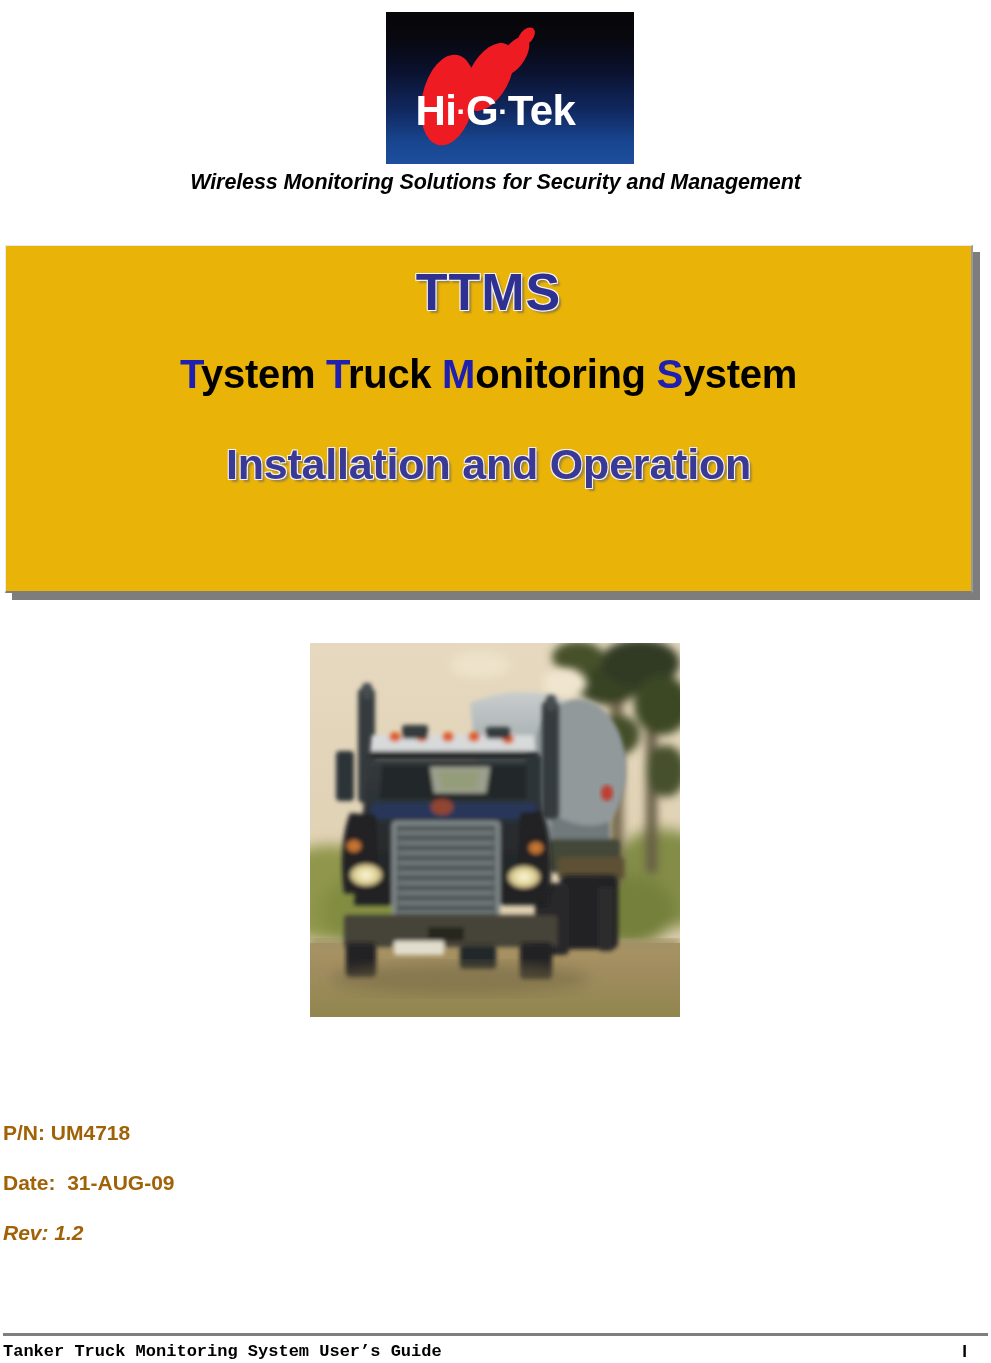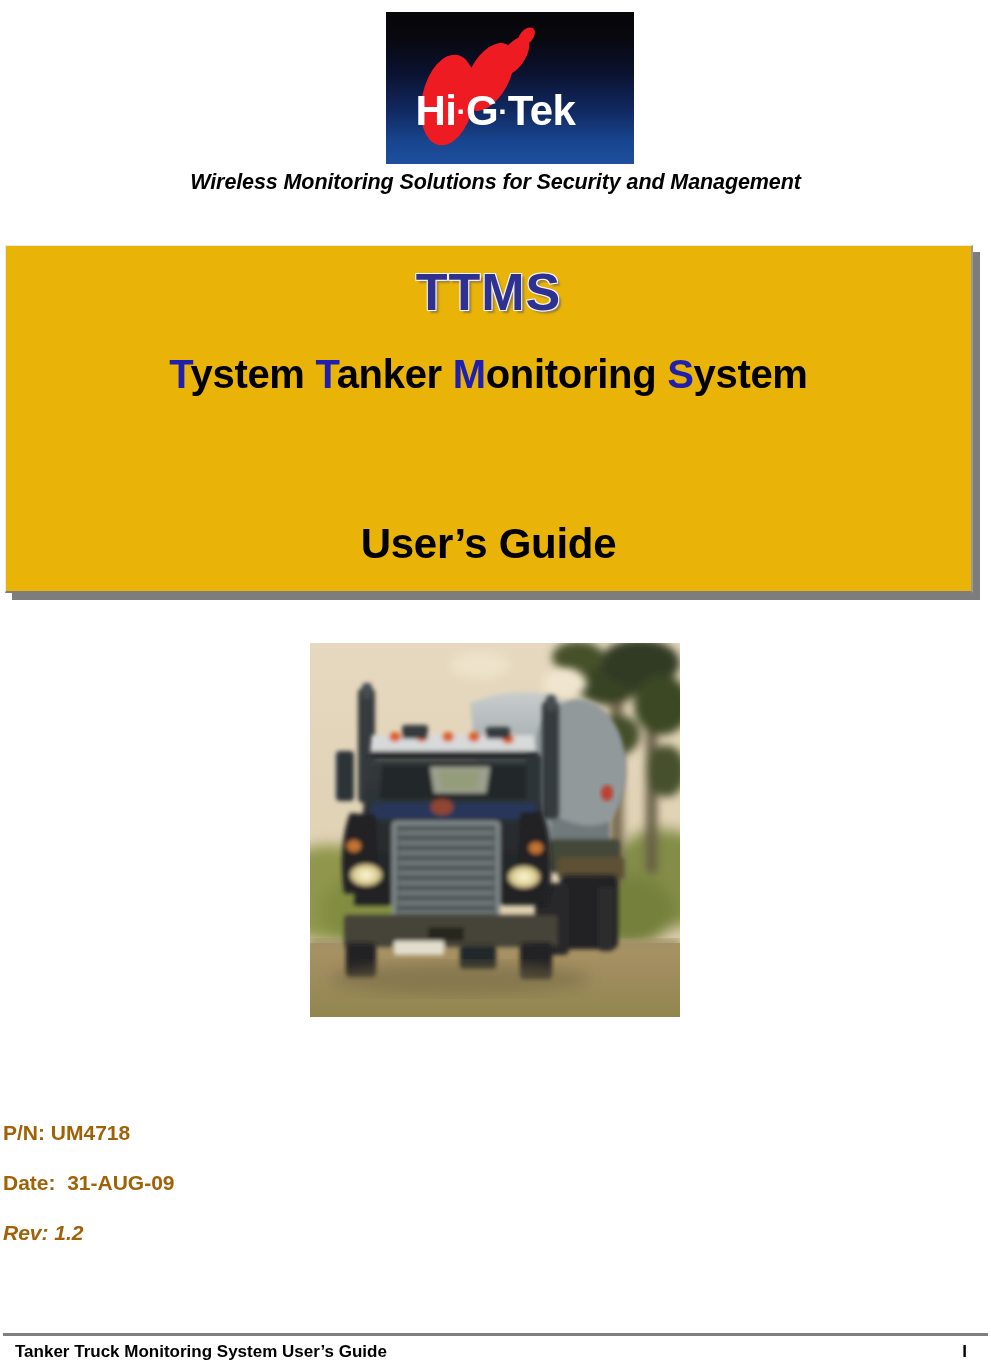--- a/index.html
+++ b/index.html
@@ -215,25 +215,24 @@
     left: 3px;
     top: 1333px;
     width: 985px;
     height: 3px;
     background: #7f7f7f;
   }
   #footer-left {
     position: absolute;
     left: 3px;
     top: 1342px;
-    font-family: Liberation Sans, sans-serif;
+    font-family: Liberation Mono, monospace;
     font-weight: bold;
     font-size: 17px;
     color: #000000;
-    margin-left: 12px;
   }
   #footer-page {
     position: absolute;
     right: 24px;
     top: 1342px;
     font-family: "Liberation Sans", sans-serif;
     font-weight: bold;
     font-size: 17px;
     color: #000000;
   }
@@ -250,24 +249,24 @@
     <div class="logo-word"><span>Hi</span><span class="dot">·</span><span>G</span><span class="dot">·</span><span>Tek</span></div>
   </div>
 </div>
 
 <div id="tagline">Wireless Monitoring Solutions for Security and Management</div>
 
 <div id="title-box">
   <div class="title-inner">
     <div class="t-ttms">TTMS</div>
 
-    <div class="t-sub"><span class="cap">T</span><span>ystem </span><span class="cap">T</span><span>anker </span><span class="cap">M</span><span>onitoring </span><span class="cap">S</span><span>ystem</span></div>
-
-
-    <div class="t-ug">User’s Guide</div>
+    <div class="t-sub"><span class="cap">T</span><span>ystem </span><span class="cap">T</span><span>ruck </span><span class="cap">M</span><span>onitoring </span><span class="cap">S</span><span>ystem</span></div>
+
+    <div class="t-instop">Installation and Operation</div>
+
   </div>
 </div>
 
 <div id="truck-photo">
   <svg width="370" height="374" viewBox="0 0 370 374" xmlns="http://www.w3.org/2000/svg">
     <defs>
       <linearGradient id="sky" x1="0" y1="0" x2="0" y2="1">
         <stop offset="0%" stop-color="#e9dcc4"></stop>
         <stop offset="55%" stop-color="#e3d4b8"></stop>
         <stop offset="100%" stop-color="#d9c9aa"></stop>

